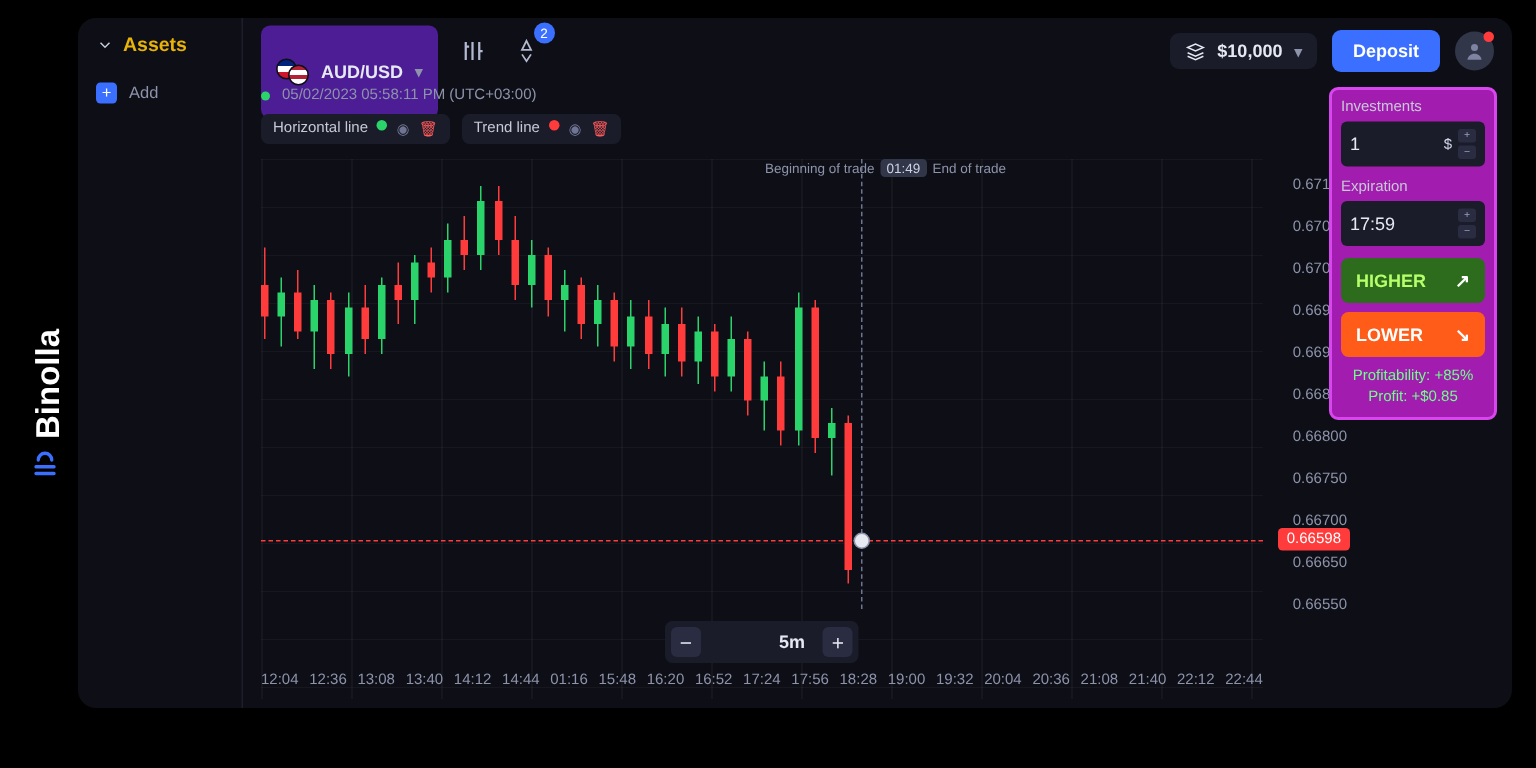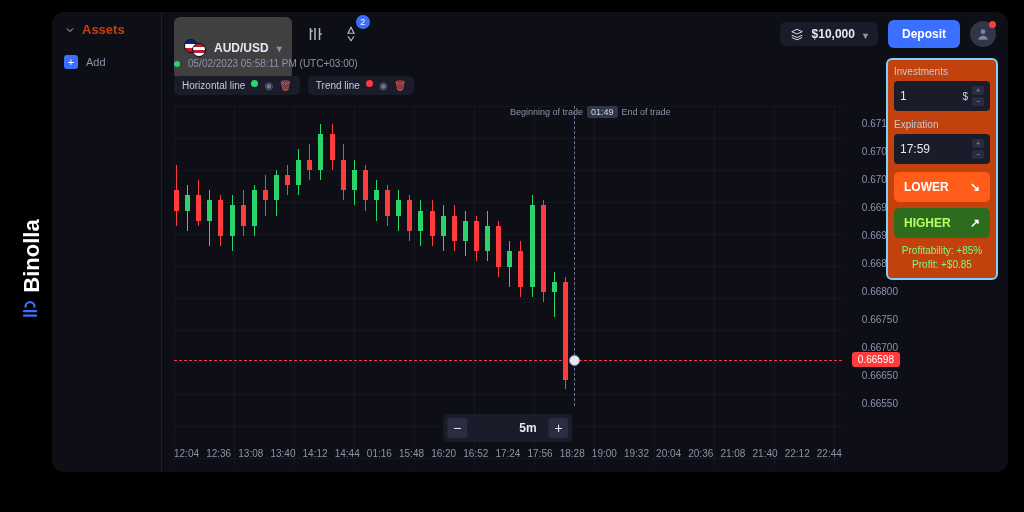--- a/index.html
+++ b/index.html
@@ -37,21 +37,21 @@
   }
   .sidebar {
     position: absolute;
     left: 0; top: 0;
     width: 110px; height: 100%;
     border-right: 1px solid #1c1e2b;
   }
   .sidebar-hdr {
     display: flex; align-items: center;
     padding: 10px 12px;
-    color: #c2410c;
+    color: #eab308;
     font-weight: 600;
     font-size: 13px;
   }
   .sidebar-hdr svg { margin-right: 6px; }
   .sidebar-add {
     display: flex; align-items: center;
     padding: 8px 12px;
     font-size: 11px;
     color: #8d93ab;
     cursor: pointer;
@@ -71,21 +71,21 @@
     width: 846px; height: 100%;
   }
   .topbar {
     height: 44px;
     display: flex; align-items: center;
     padding: 0 12px;
     gap: 10px;
   }
   .pair-sel {
     display: flex; align-items: center;
-    background: #404040;
+    background: #4c1d95;
     border-radius: 6px;
     padding: 22px 10px;
     font-size: 12px;
     font-weight: 600;
     color: #e6e8f2;
     gap: 8px;
     cursor: pointer;
     margin-top: 28px;
   }
   .pair-flags {
@@ -232,23 +232,23 @@
   .tf-sel button {
     width:20px; height:20px;
     background:#2a2d42; border:none; border-radius:4px;
     color:#e6e8f2; font-size:14px; cursor:pointer;
   }
   .tf-sel span { font-size:12px; font-weight:600; color:#e6e8f2;margin-left:40px; }
 
   
   .trade {
     position:absolute; right:10px; top:46px;
-    width:112px; border:2px solid #7dd3fc;
+    width:112px; border:2px solid #d946ef;
     border-radius:6px; padding:6px; font-size:11px;
-    background:#c2410c;
+    background:#a21caf;
   }
   .trade label { font-size:10px; color:#c6c9d6; display:block; margin-bottom:4px; }
   .inp-row {
     display:flex; align-items:center;
     background:#1a1c29; border-radius:4px;
     padding:4px 6px; margin-bottom:8px;
   }
   .inp-row input {
     flex:1; background:transparent; border:none;
     color:#e6e8f2; font-size:12px; width:50px;
@@ -540,27 +540,27 @@
           </div>
       </div>
       <label>Expiration</label>
       <div class="inp-row">
         <input value="17:59" style="">
         <div class="stepper">
             <div>+</div>
             <div>−</div>
           </div>
       </div>
+      <div class="big-btn higher">
+        <span>HIGHER</span>
+        <span>↗</span>
+      </div>
       <div class="big-btn lower">
         <span>LOWER</span>
         <span>↘</span>
       </div>
-      <div class="big-btn higher">
-        <span>HIGHER</span>
-        <span>↗</span>
-      </div>
       <div class="prof">
         <div>Profitability: +85%</div>
         <div>Profit: +$0.85</div>
       </div>
     </div>
   </div>
 </div>
 
 </body></html>

